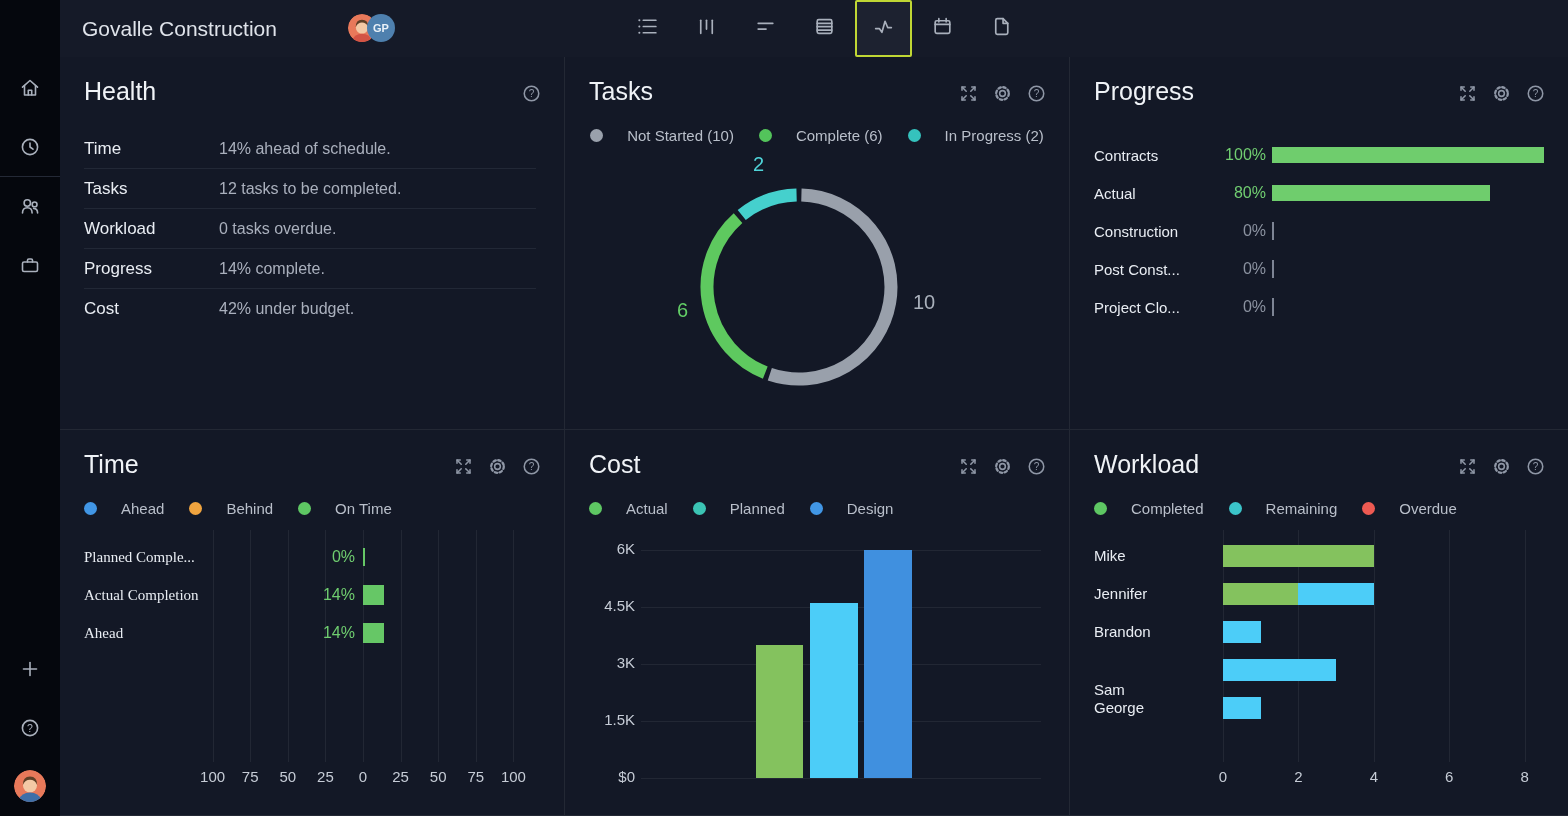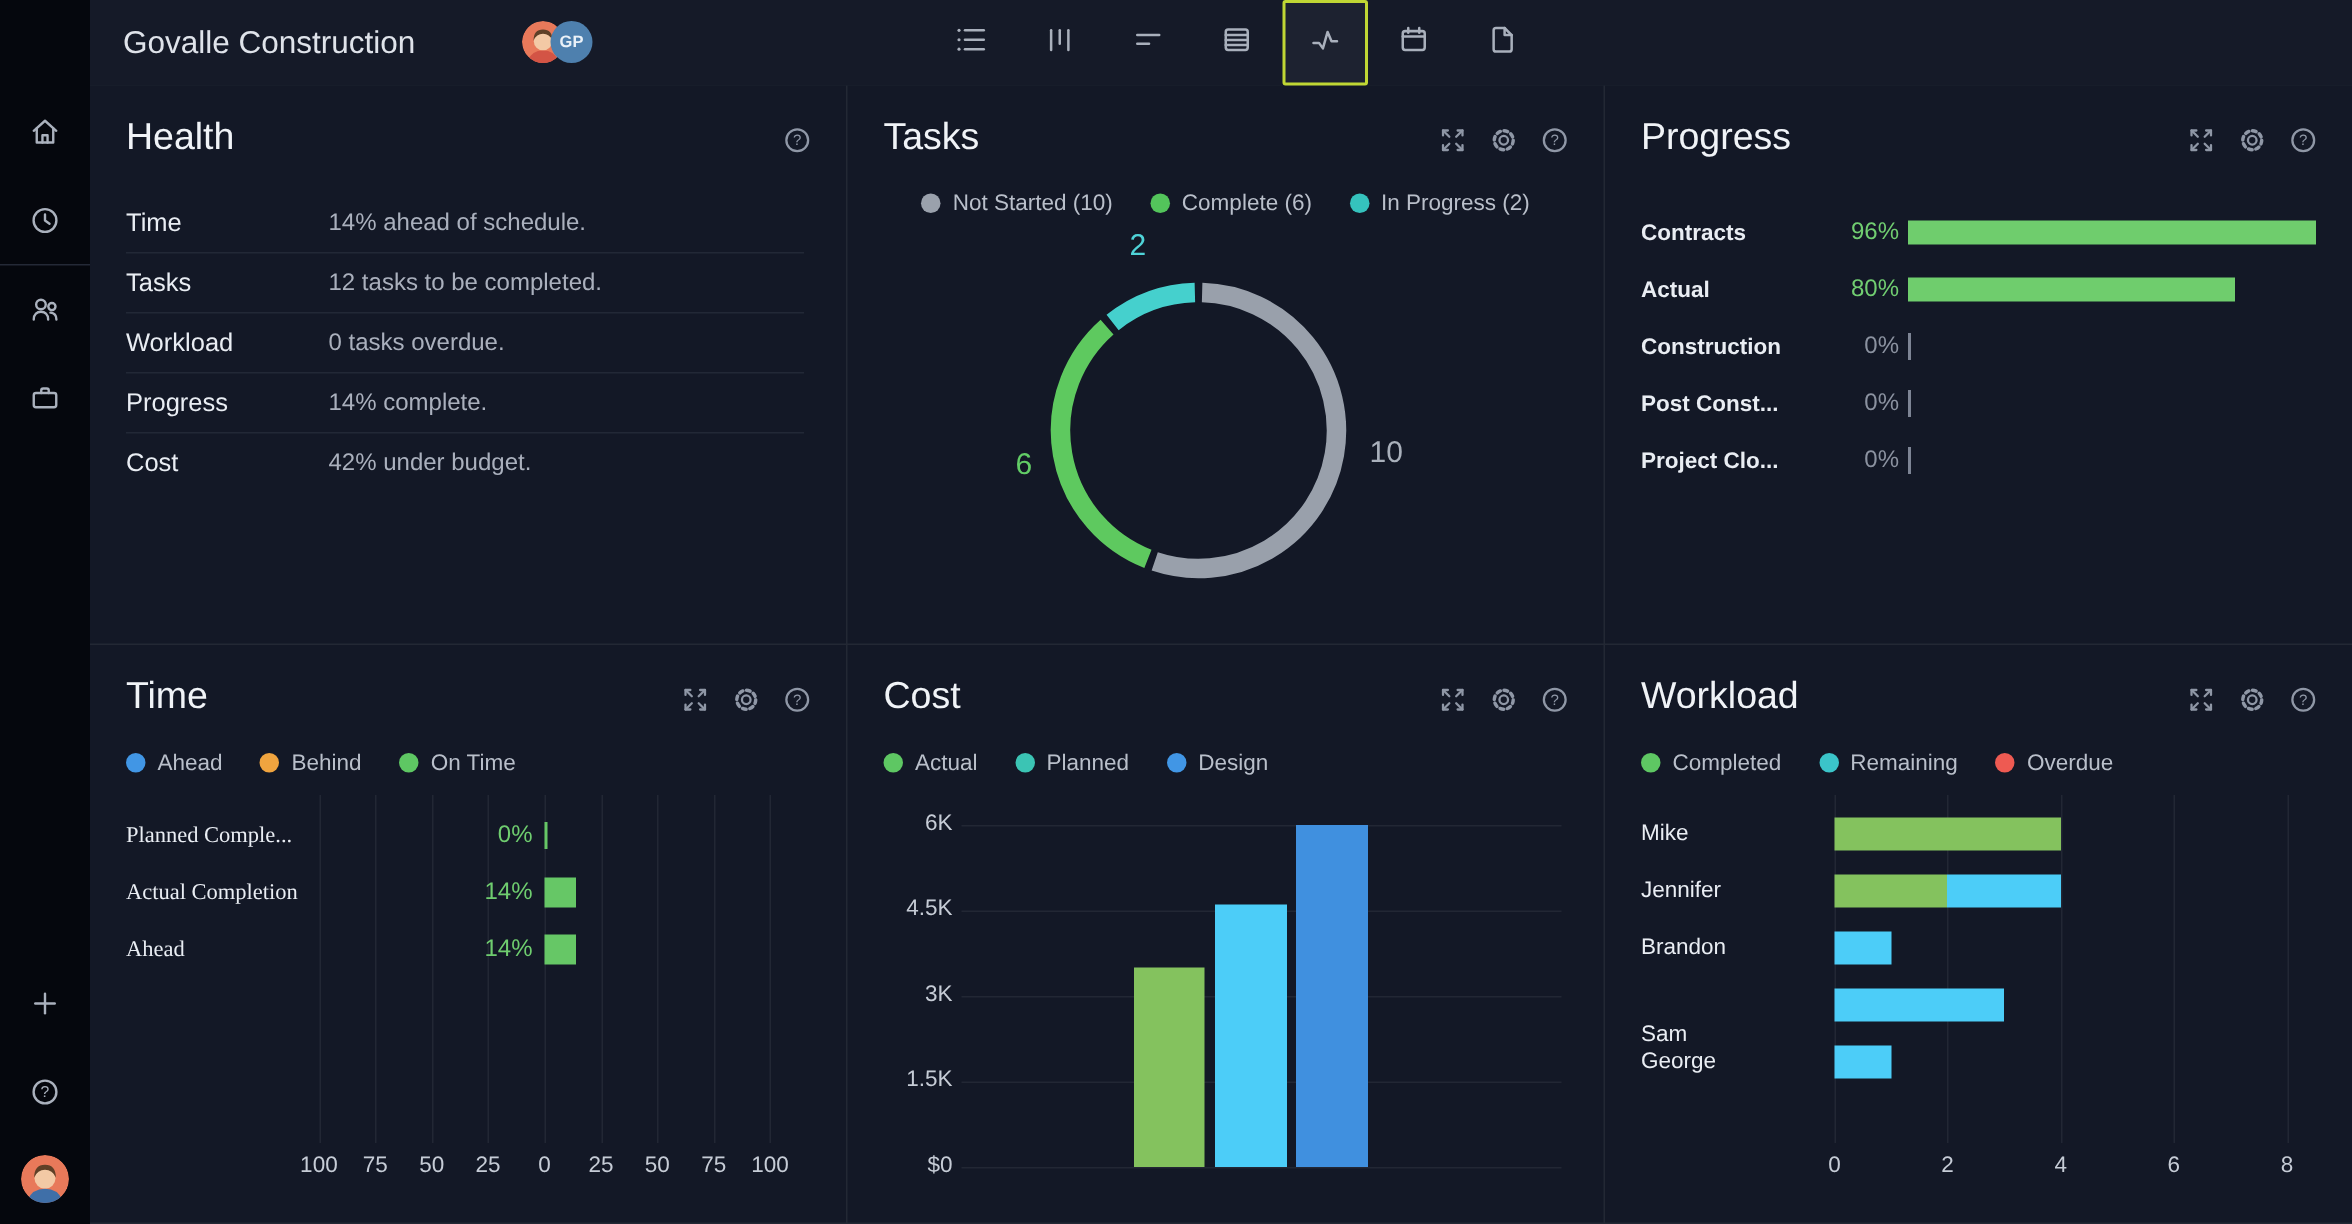--- a/index.html
+++ b/index.html
@@ -40,35 +40,35 @@
   
   .h-rows { position:absolute; left:24px; right:28px; top:72px; }
   .h-row { height:40px; display:flex; align-items:center; border-bottom:1px solid #222836; }
   .h-row:last-child { border-bottom:none; }
   .h-label { width:135px; color:#e9edf3; font-size:17px; }
   .h-value { color:#aab0bd; font-size:16px; }
 
   
   .legend { position:absolute; top:70px; left:24px; display:flex; gap:25px; align-items:center; }
   .legend.centered { left:0; right:0; justify-content:center; }
-  .lg-item { display:flex; align-items:center; gap:8px; }
+  .lg-item { display:flex; align-items:center; gap:24px; }
   .lg-dot { width:13px; height:13px; border-radius:50%; }
   .lg-label { color:#b9bfca; font-size:15px; }
 
   
   #donut-svg { position:absolute; left:124px; top:120px; }
   .donut-label { position:absolute; font-size:20px; }
   .donut-label.pos-right { left:348px; top:234px; color:#a9b0bb; }
   .donut-label.pos-left  { left:112px; top:242px; color:#62cd66; }
   .donut-label.pos-top   { left:188px; top:96px;  color:#4fd3d8; }
 
   
   .p-rows { position:absolute; left:24px; top:79px; width:450px; }
   .p-row { height:38px; display:flex; align-items:center; }
-  .p-label { flex:1; color:#e9edf3; font-size:15px;font-weight:bold; }
+  .p-label { flex:1; color:#e9edf3; font-size:15px; }
   .p-pct { width:58px; text-align:right; font-size:16px; }
   .p-barwrap { width:272px; margin-left:6px; display:flex; align-items:center; }
   .p-bar { height:16px; }
   .zero-tick { width:2px; height:18px; background:#7d8494; }
 
   
   .t-rows { position:absolute; left:24px; top:108px; }
   .t-row { height:38px; display:flex; align-items:center; }
   .t-label { width:175px; color:#e9edf3; font-size:15px;font-family:Liberation Serif, serif; }
   .t-pct { width:96px; text-align:right; font-size:16px; }
@@ -308,21 +308,21 @@
           <span class="hicon">
             <svg viewBox="0 0 22 22" fill="none" stroke="currentColor" stroke-width="1.6" stroke-linecap="round" stroke-linejoin="round">
               <circle cx="11" cy="11" r="7.6"></circle>
               <text x="11" y="14.6" text-anchor="middle" font-size="10.5" fill="currentColor" stroke="none" font-family="Liberation Sans, sans-serif">?</text>
             </svg>
           </span>
         </div>
       <div class="p-rows" id="progress-rows">
           <div class="p-row">
             <span class="p-label">Contracts</span>
-            <span class="p-pct" style="color: rgb(113, 206, 113);">96%</span>
+            <span class="p-pct" style="color: rgb(113, 206, 113);">100%</span>
             <div class="p-barwrap">
               <div class="p-bar" style="width: 272px; background: rgb(111, 205, 109);"></div>
             </div>
           </div>
           <div class="p-row">
             <span class="p-label">Actual</span>
             <span class="p-pct" style="color: rgb(113, 206, 113);">80%</span>
             <div class="p-barwrap">
               <div class="p-bar" style="width: 217.6px; background: rgb(111, 205, 109);"></div>
             </div>

